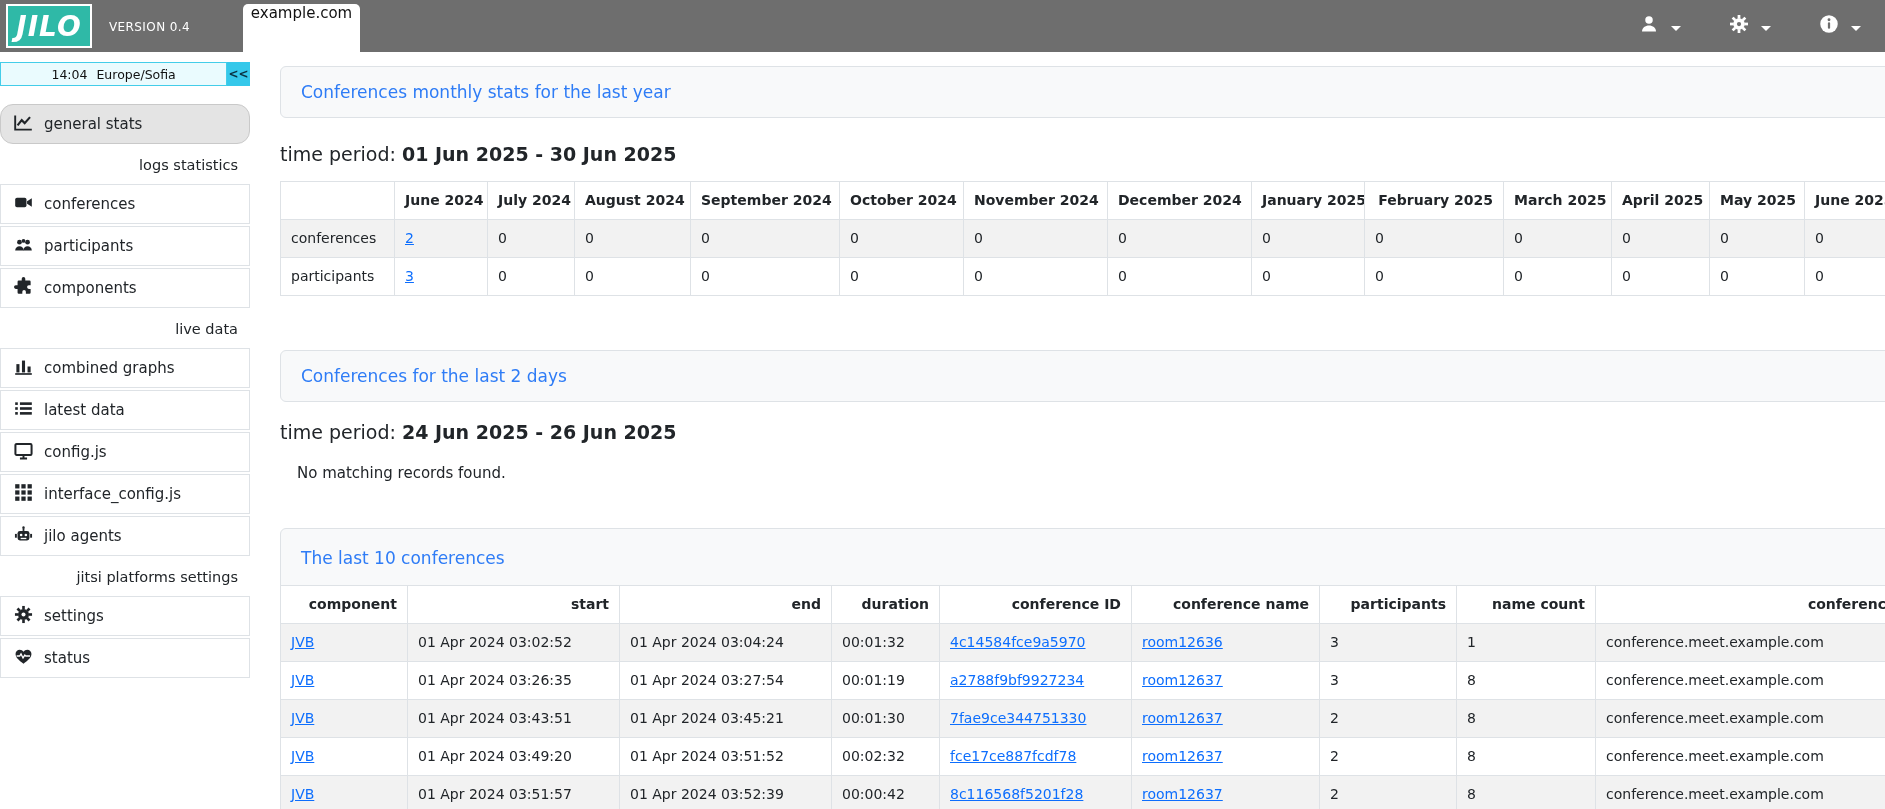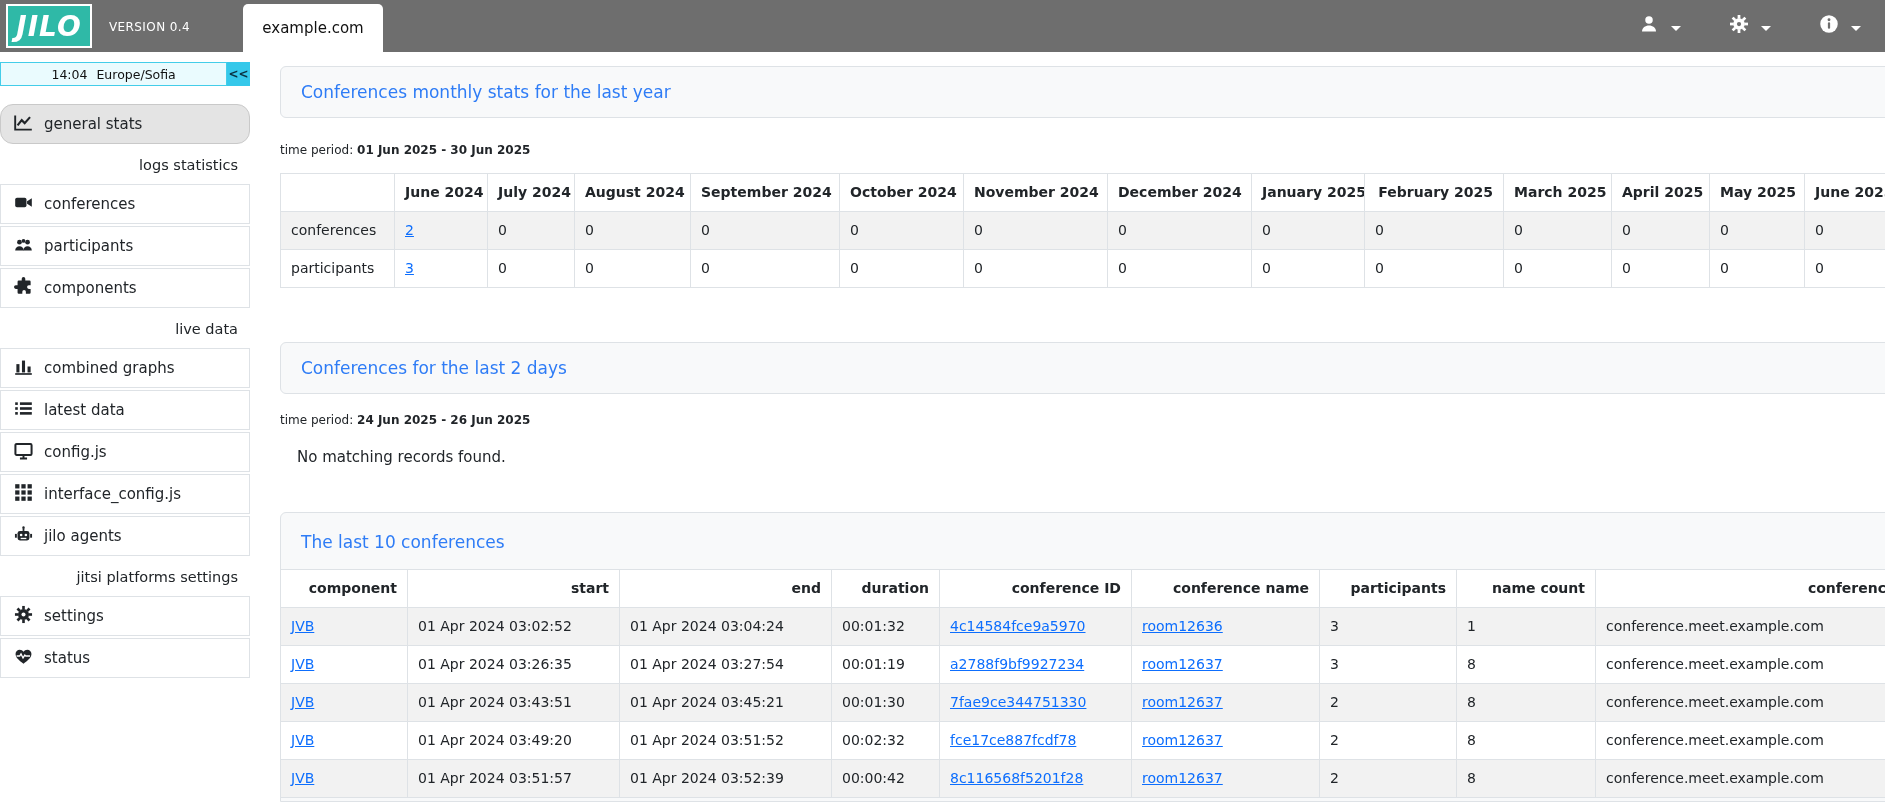--- a/index.html
+++ b/index.html
@@ -3,22 +3,22 @@
 <meta charset="utf-8">
 <style>
   html,body{margin:0;padding:0;width:1885px;height:809px;overflow:hidden;background:#fff;
     font-family:"DejaVu Sans","Liberation Sans",sans-serif;color:#212529;}
   
   .topbar{position:relative;height:52px;background:#6e6e6e;}
   .logo-box{position:absolute;left:6px;top:4px;width:86px;height:44px;background:#2fb9a7;
     border:2px solid #fff;box-sizing:border-box;display:flex;align-items:center;justify-content:center;cursor:pointer;}
   .logo-text{color:#fff;font-size:28px;font-weight:bold;font-style:italic;letter-spacing:1px;}
   .version{position:absolute;left:109px;top:20px;color:#fff;font-size:12px;letter-spacing:.4px;}
-  .tab{position:absolute;left:243px;top:4px;height:48px;width:140px;background:#fff;
-    border-radius:5px 5px 0 0;display:flex;align-items:center;justify-content:center;
+  .tab{position:absolute;left:243px;top:4px;height:48px;width:117px;background:#fff;
+    border-radius:5px 5px 0 0;display:flex;justify-content:center;
     font-size:15px;color:#111;cursor:pointer;}
   .top-menus{position:absolute;right:24px;top:0;height:52px;display:flex;align-items:center;gap:48px;}
   .menu-group{display:flex;align-items:center;gap:12px;cursor:pointer;}
   
   .layout{display:flex;height:757px;}
   .sidebar{width:250px;flex:none;padding-top:10px;box-sizing:border-box;background:#fff;}
   .clock-row{display:flex;margin-bottom:18px;}
   .clock{width:239px;height:24px;box-sizing:border-box;border:1px solid #43cde9;background:#eafbfe;
     display:flex;align-items:center;justify-content:center;gap:9px;font-size:12.5px;color:#111;}
   .collapse-btn{width:24px;height:24px;box-sizing:border-box;background:#35c8ea;color:#0a3140;
@@ -27,21 +27,21 @@
     display:flex;align-items:center;gap:11px;padding-left:13px;font-size:15px;cursor:pointer;}
   .menu-item.active{background:#e4e4e4;border-color:#c9c9c9;border-radius:13px;}
   .menu-item svg{width:19px;height:19px;flex:none;}
   .menu-heading{height:38px;display:flex;align-items:center;justify-content:flex-end;
     padding-right:12px;font-size:14.5px;color:#212529;}
   
   .content{flex:1;padding:14px 0 0 30px;overflow:hidden;}
   .card-header{width:1665px;box-sizing:border-box;border:1px solid #dee2e6;background:#f8f9fa;
     border-radius:6px;padding:15px 20px;}
   .card-title{color:#2e7cf6;font-size:17px;}
-  .time-period{margin-top:25px;font-size:12px;}
+  .time-period{margin-top:25px;font-size:19px;}
   .time-period.second{margin-top:19px;}
   .empty-msg{margin-top:21px;font-size:15px;margin-left:17px;}
   table{border-collapse:collapse;table-layout:fixed;background:#fff;}
   th,td{border:1px solid #dee2e6;padding:8px 10px;font-size:14px;line-height:21px;
     text-align:left;white-space:nowrap;overflow:hidden;color:#212529;}
   th{font-weight:bold;text-align:right;}
   tbody tr:nth-child(odd){background:#f2f2f2;}
   a{color:#0d6efd;text-decoration:underline;cursor:pointer;}
   .monthly-table{width:1619px;margin-top:16px;}
   .card2{margin-top:54px;}

